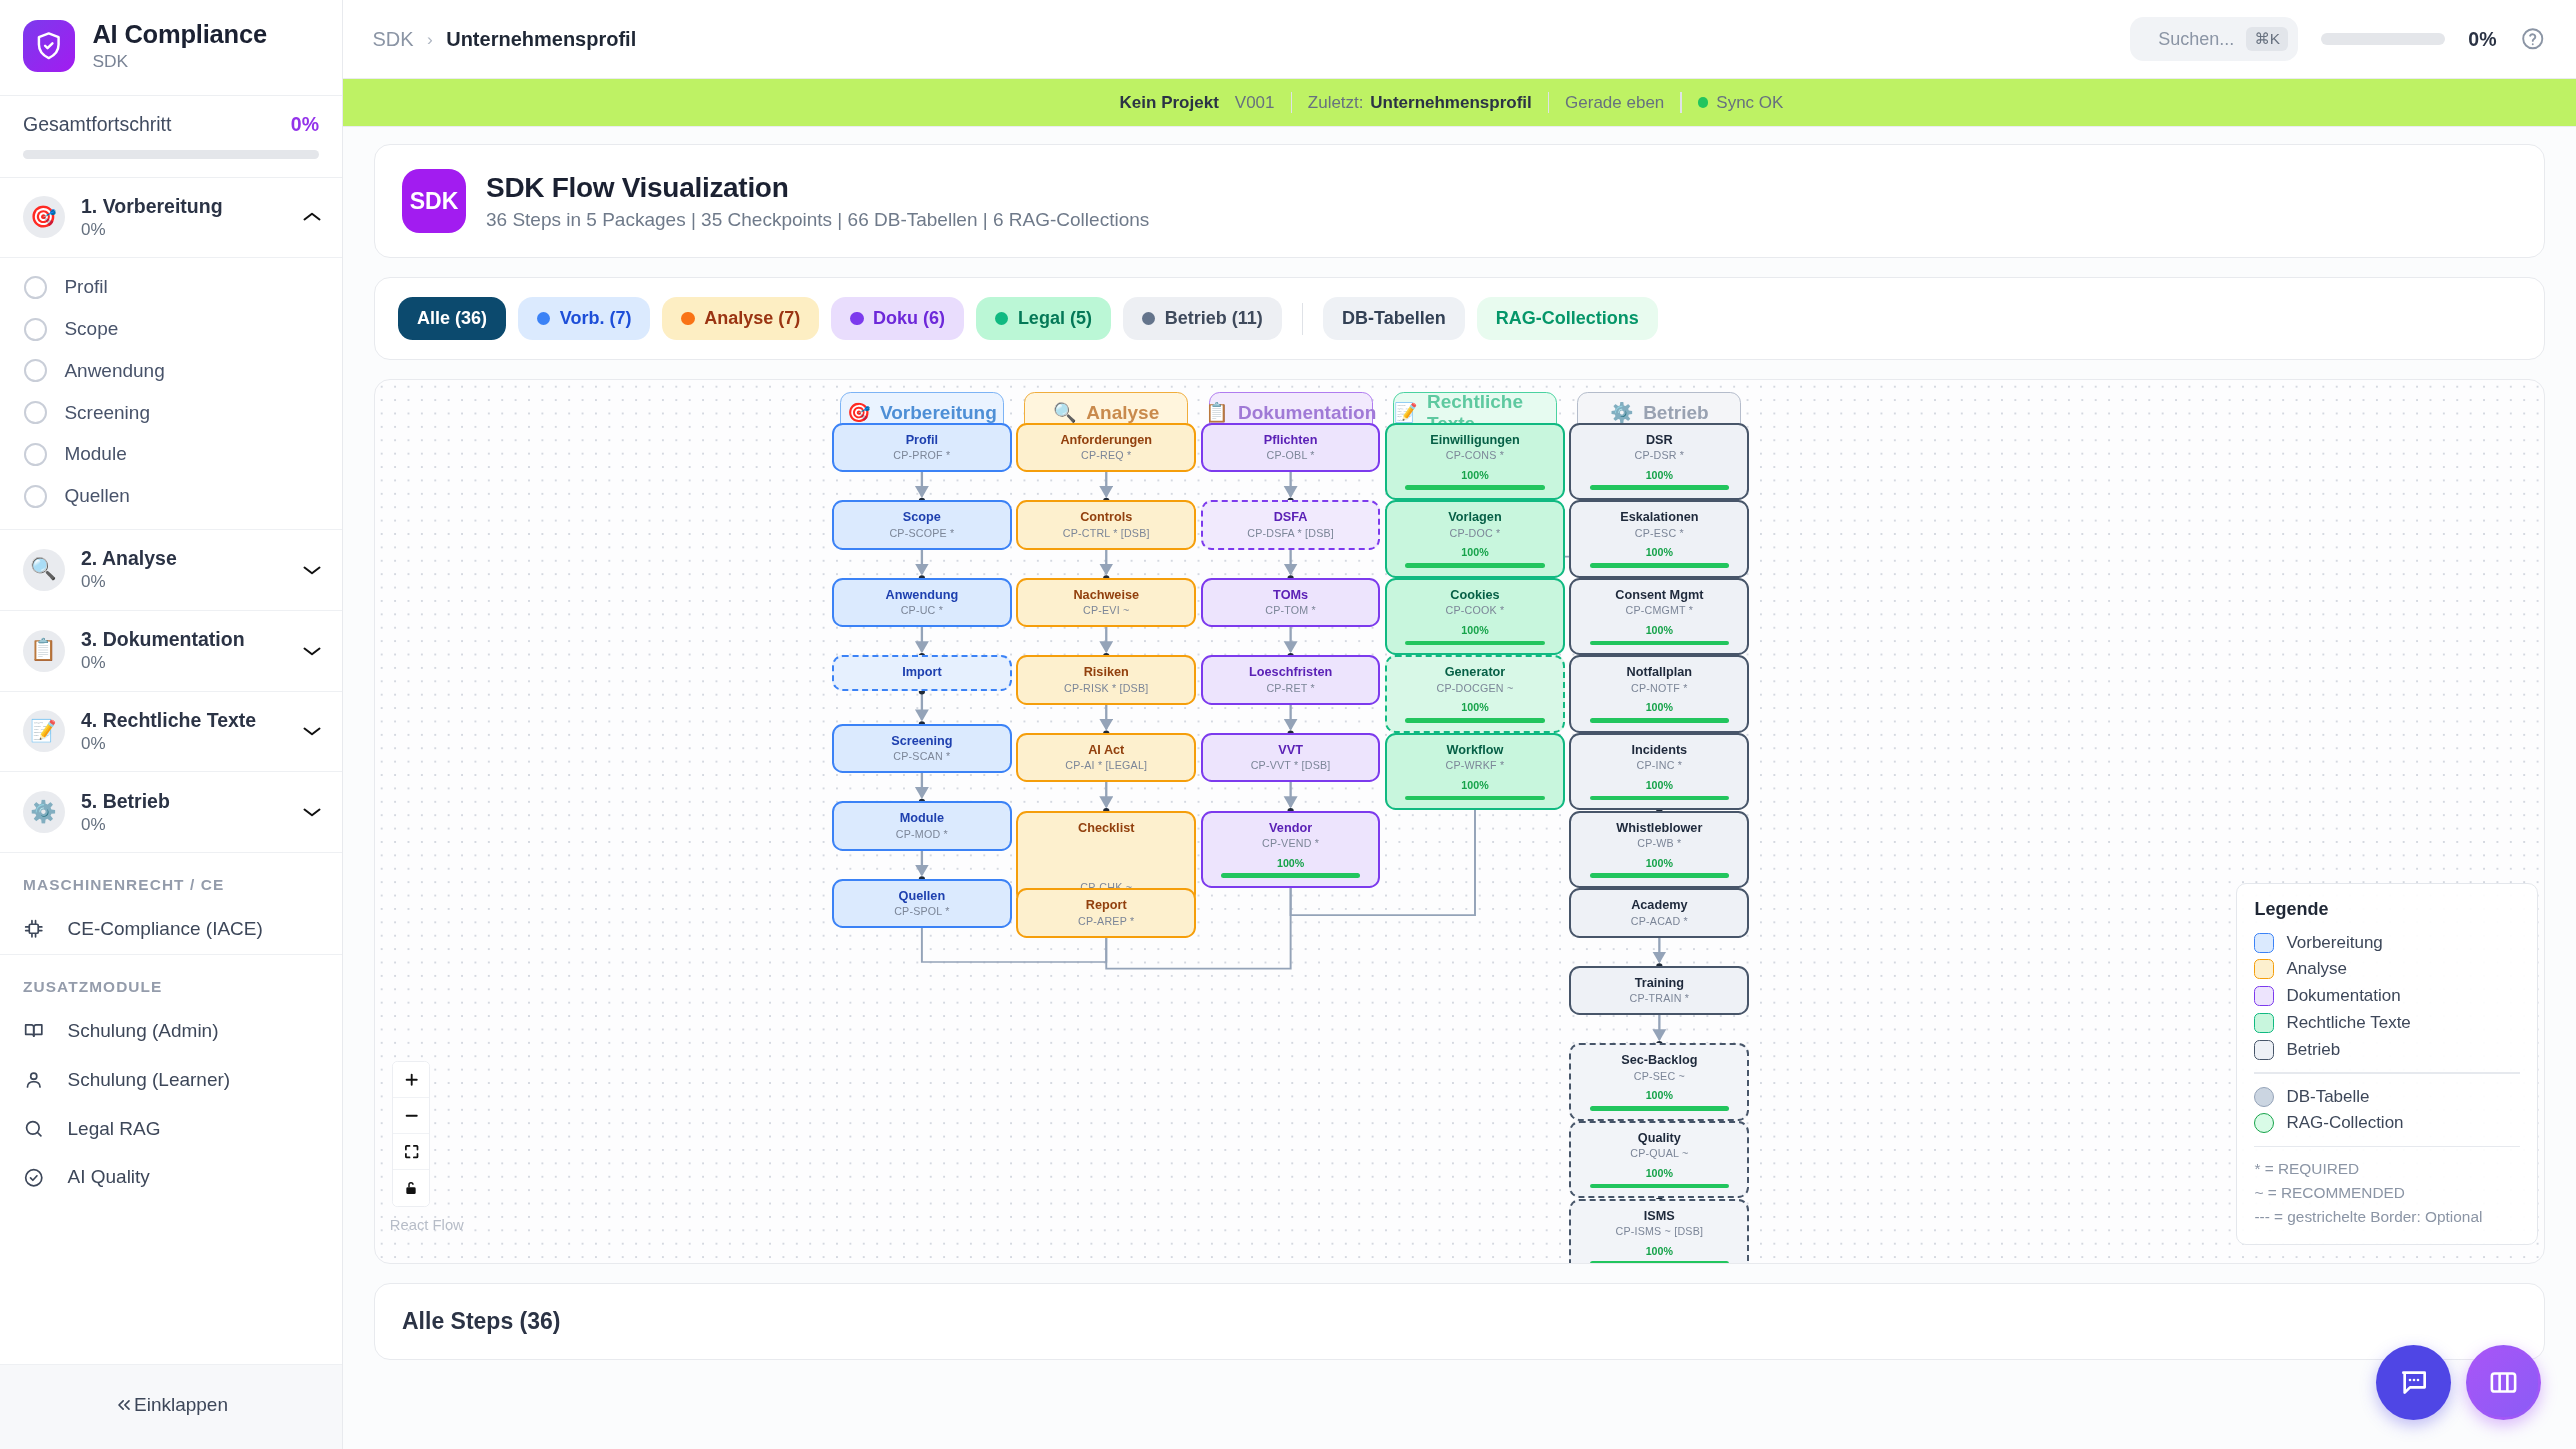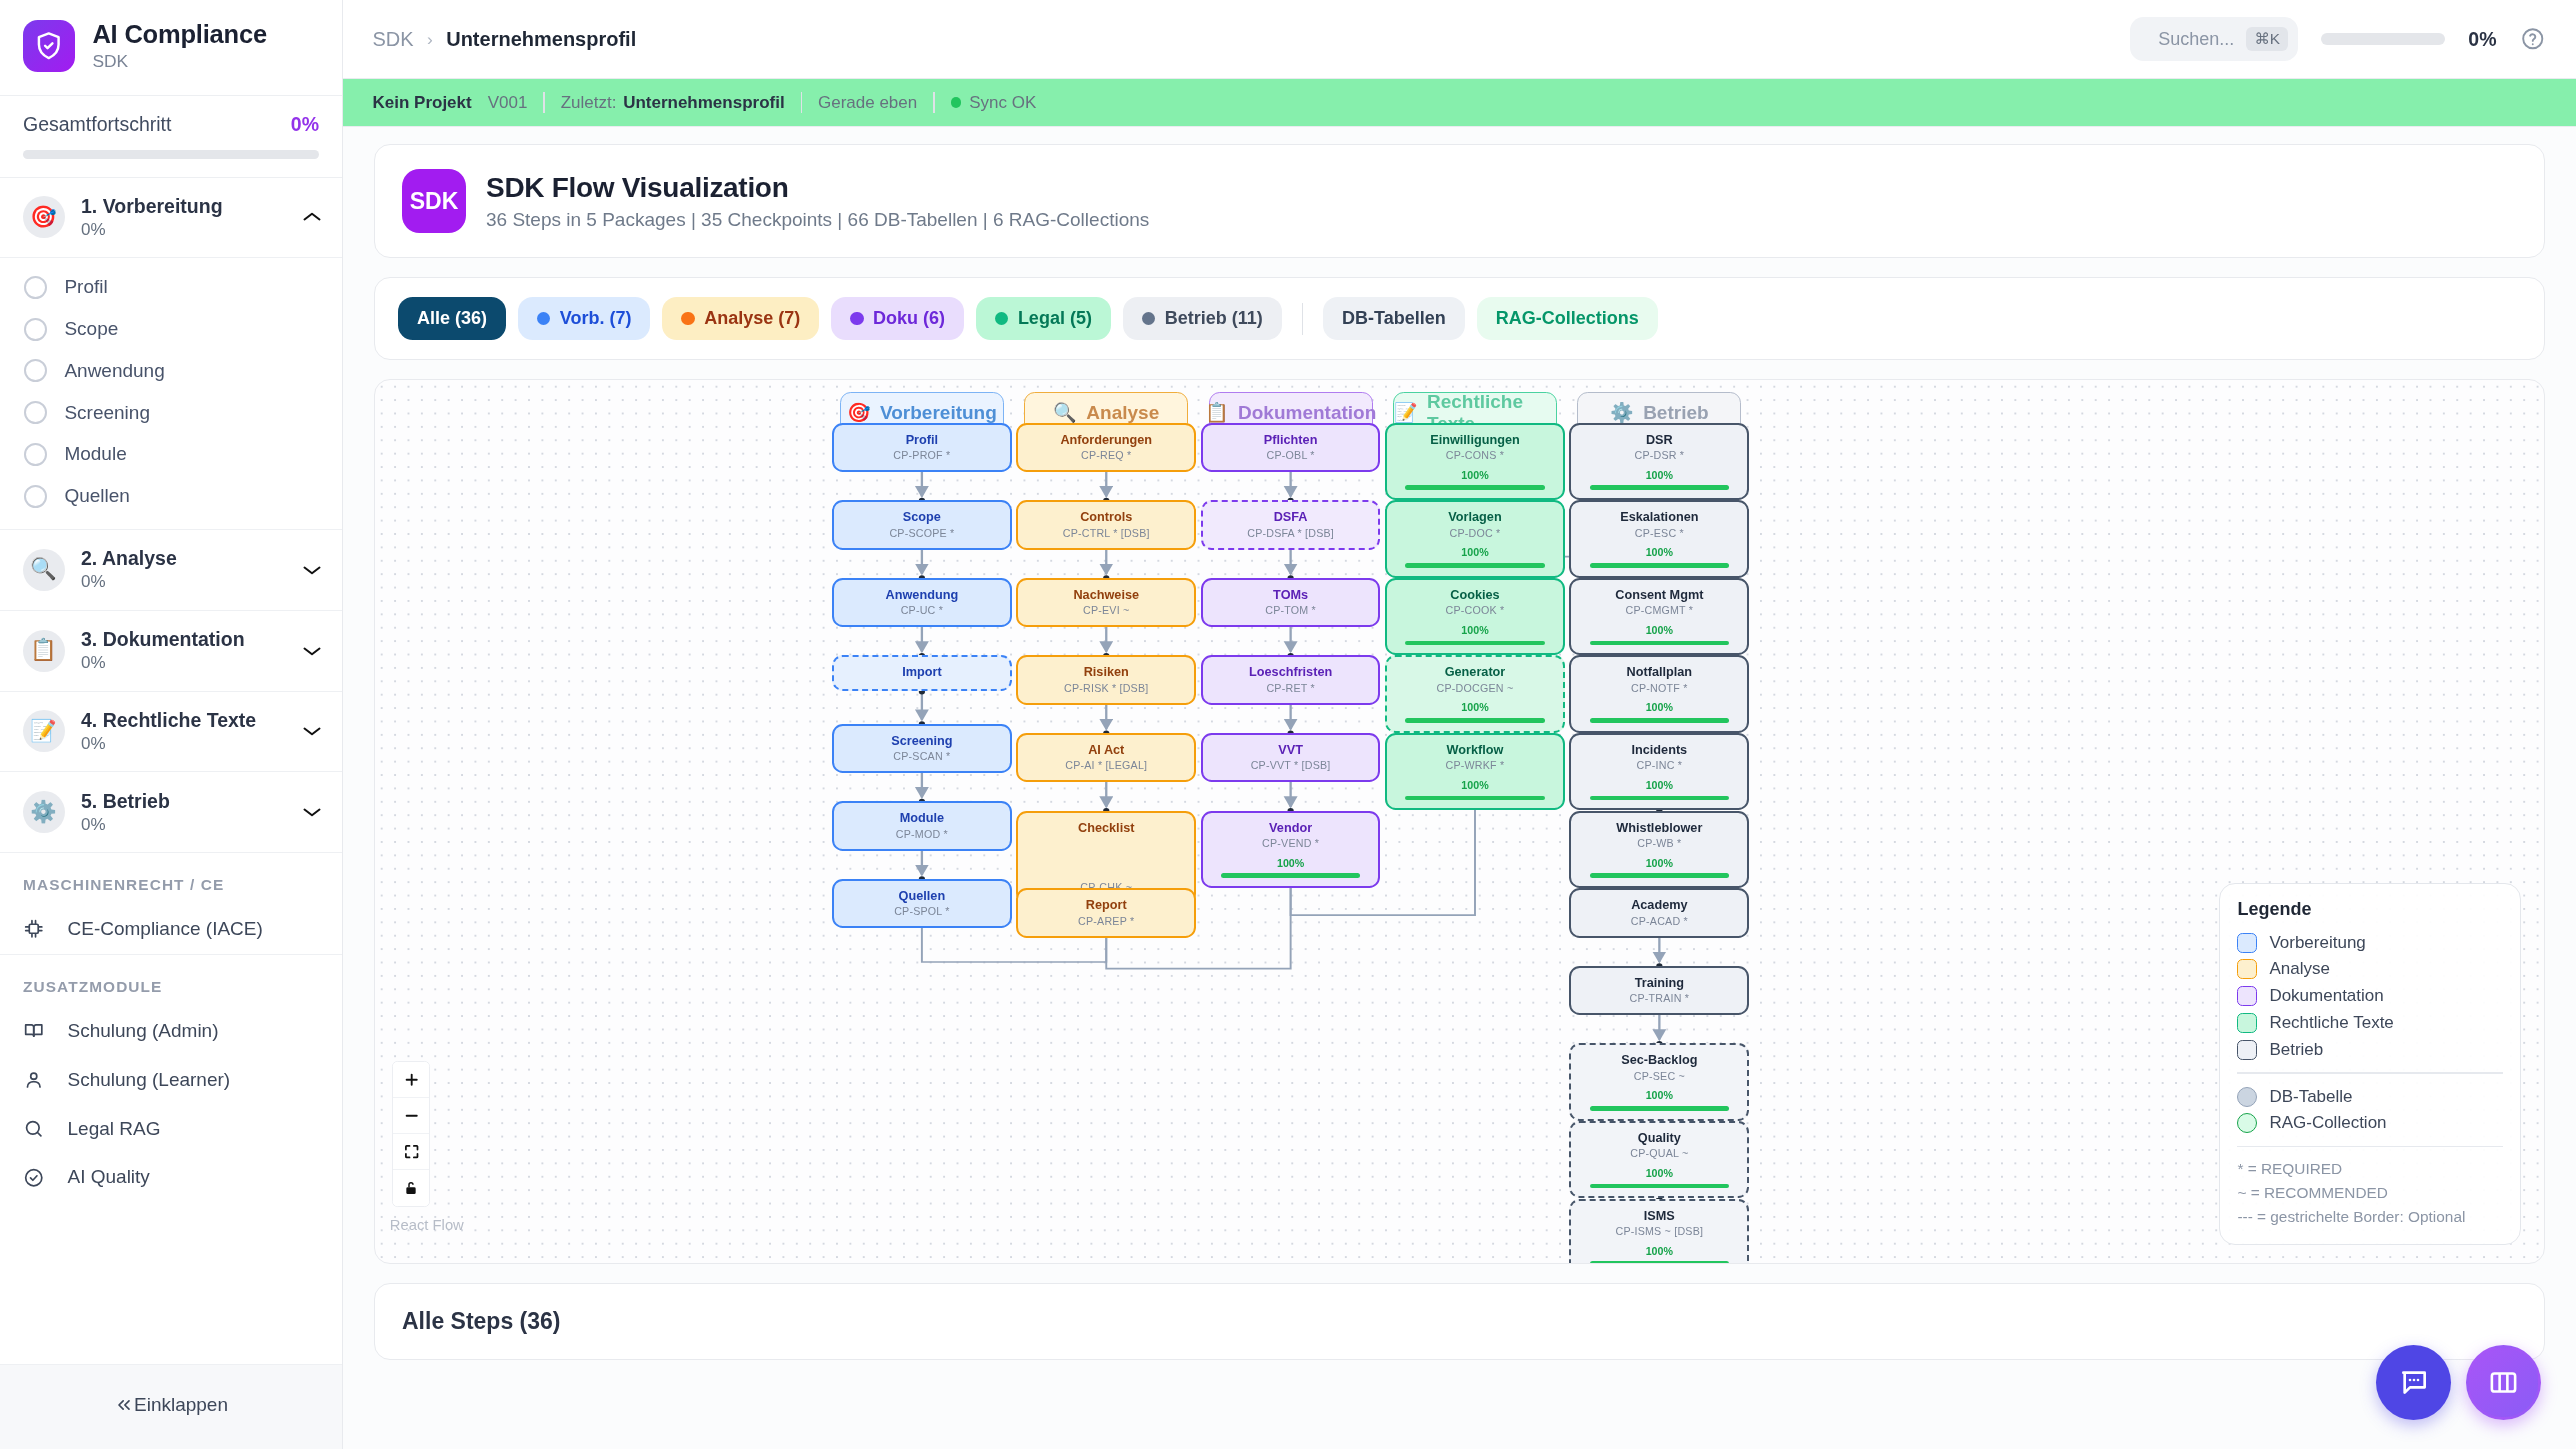--- a/index.html
+++ b/index.html
@@ -103,22 +103,22 @@
   }
   .search-ph { font-size: 18px; color: #8b95a5; flex: 1; }
   .kbd {
     background: #e2e5ea; border-radius: 6px; padding: 3.4px 8px;
     font-size: 15.4px; color: #67717f;
   }
   .top-prog-bar { width: 124px; height: 12px; border-radius: 6.7px; background: #e4e6ea; }
   .top-prog-val { font-size: 19.5px; font-weight: 700; color: #2b3345; }
 
   .statusbar {
-    height: 48px; background: #86efac; border-bottom: 1.3px solid #eaecf0;
-    display: flex; align-items: center; gap: 0; padding: 0 29.5px;
+    height: 48px; background: #bef264; border-bottom: 1.3px solid #eaecf0;
+    display: flex; align-items: center; gap: 0; padding: 0 29.5px; justify-content: center;
   }
   .st-item { font-size: 17px; color: #67717f; padding-right: 16px; }
   .st-strong { color: #2b3345; font-weight: 600; }
   .st-pipe { width: 1.3px; height: 21.5px; background: #dfe2e7; margin-right: 16px; }
   .st-dot { width: 10.7px; height: 10.7px; border-radius: 50%; background: #22c55e; display: inline-block; margin-right: 8px; }
 
   .content { flex: 1; padding: 17.4px 31px 0 31px; overflow: hidden; }
 
   .card {
     background: #fff; border: 1.3px solid #e8eaee; border-radius: 16px;
@@ -192,23 +192,23 @@
   .n-betr .nt { color: #1e293b; }
   .n-dashed { border-style: dashed; }
   .n-dashed.n-vorb { background: #e6f0fe; }
   .n-dashed.n-doku { background: #f1eafd; }
   .n-dashed.n-legal { background: #d8f8e7; }
   .n-dashed.n-betr { background: #f2f4f8; }
 
   .flowsvg { position: absolute; inset: 0; width: 100%; height: 100%; pointer-events: none; }
 
   .legend {
-    position: absolute; right: 23px; bottom: 17.4px; width: 302px;
+    position: absolute; right: 6px; bottom: 17.4px; width: 302px;
     background: rgba(255,255,255,0.93); border: 1.3px solid #e4e7ec;
-    border-radius: 16px; padding: 14.8px 17.4px 16px 17.4px;
+    border-radius: 10px; padding: 14.8px 17.4px 16px 17.4px;
   }
   .lg-title { font-size: 18px; font-weight: 700; color: #1f2735; margin-bottom: 9.4px; }
   .lg-row { display: flex; align-items: center; gap: 12px; padding: 3.4px 0; }
   .lg-sq { width: 20px; height: 20px; border-radius: 5.4px; flex: 0 0 20px; }
   .lg-ci { width: 20px; height: 20px; border-radius: 50%; flex: 0 0 20px; }
   .lg-lbl { font-size: 17px; color: #3d4759; }
   .lg-hr { height: 1.3px; background: #e6e9ee; margin: 9.4px 0; }
   .lg-note { font-size: 15.4px; color: #8b95a5; line-height: 1.55; }
 
   .fc-ctrls {

